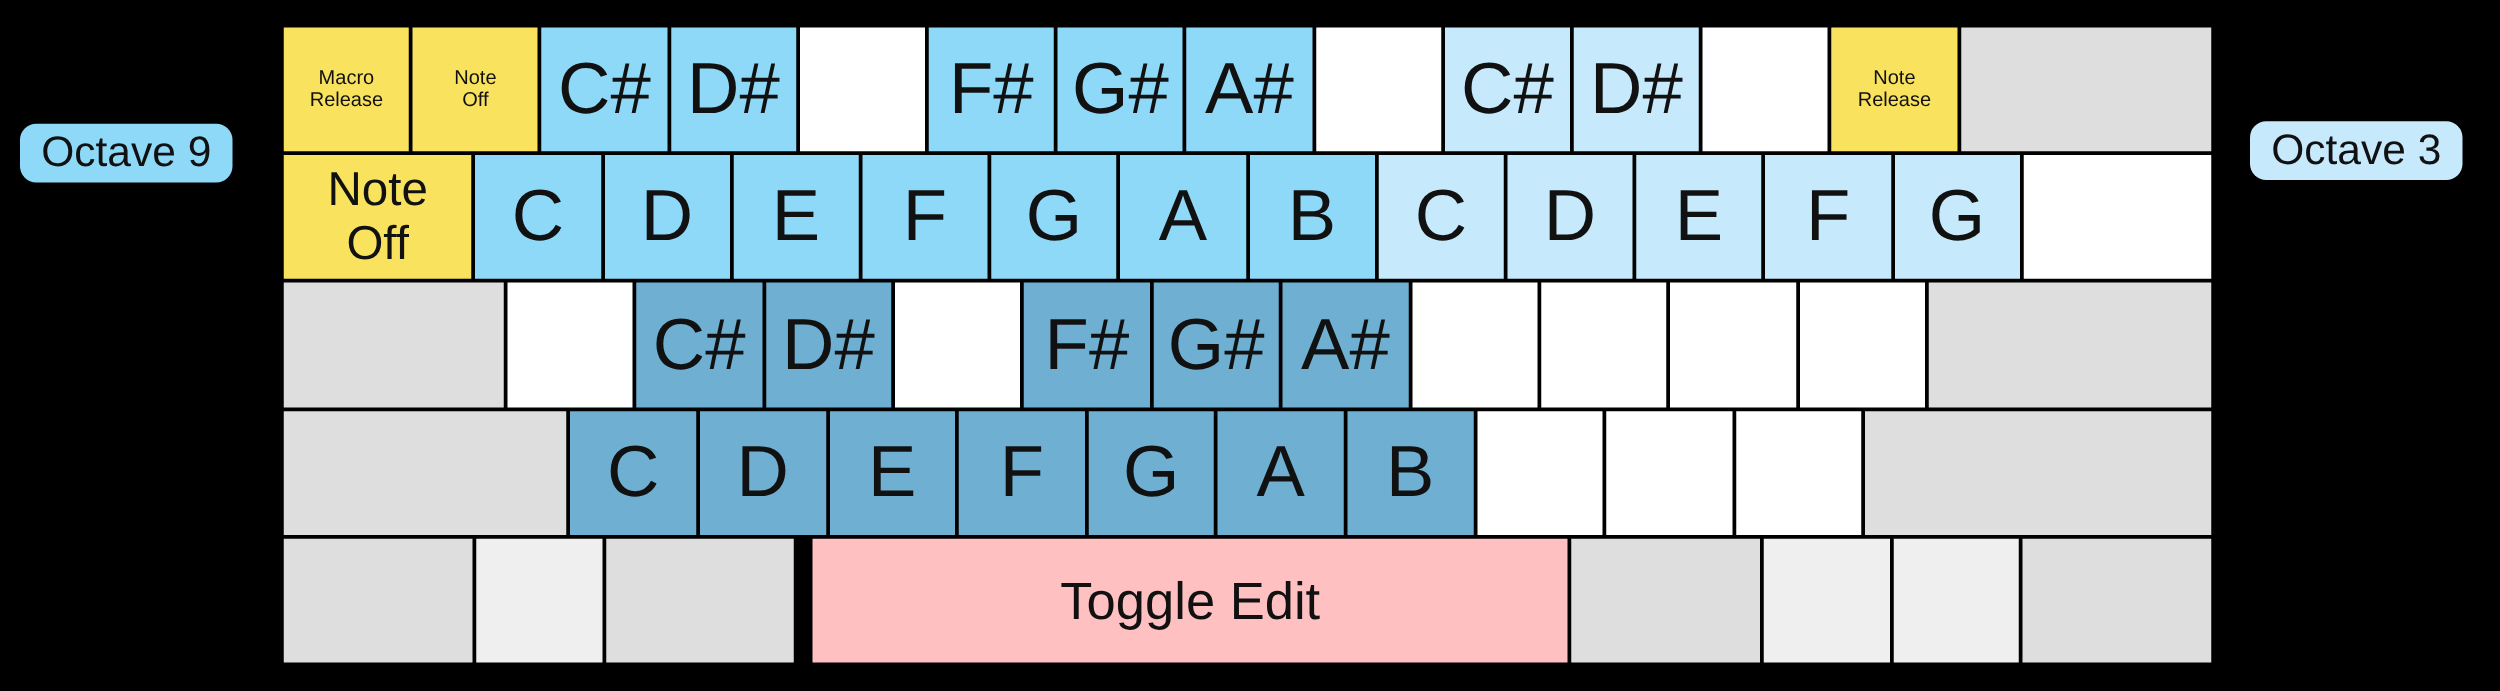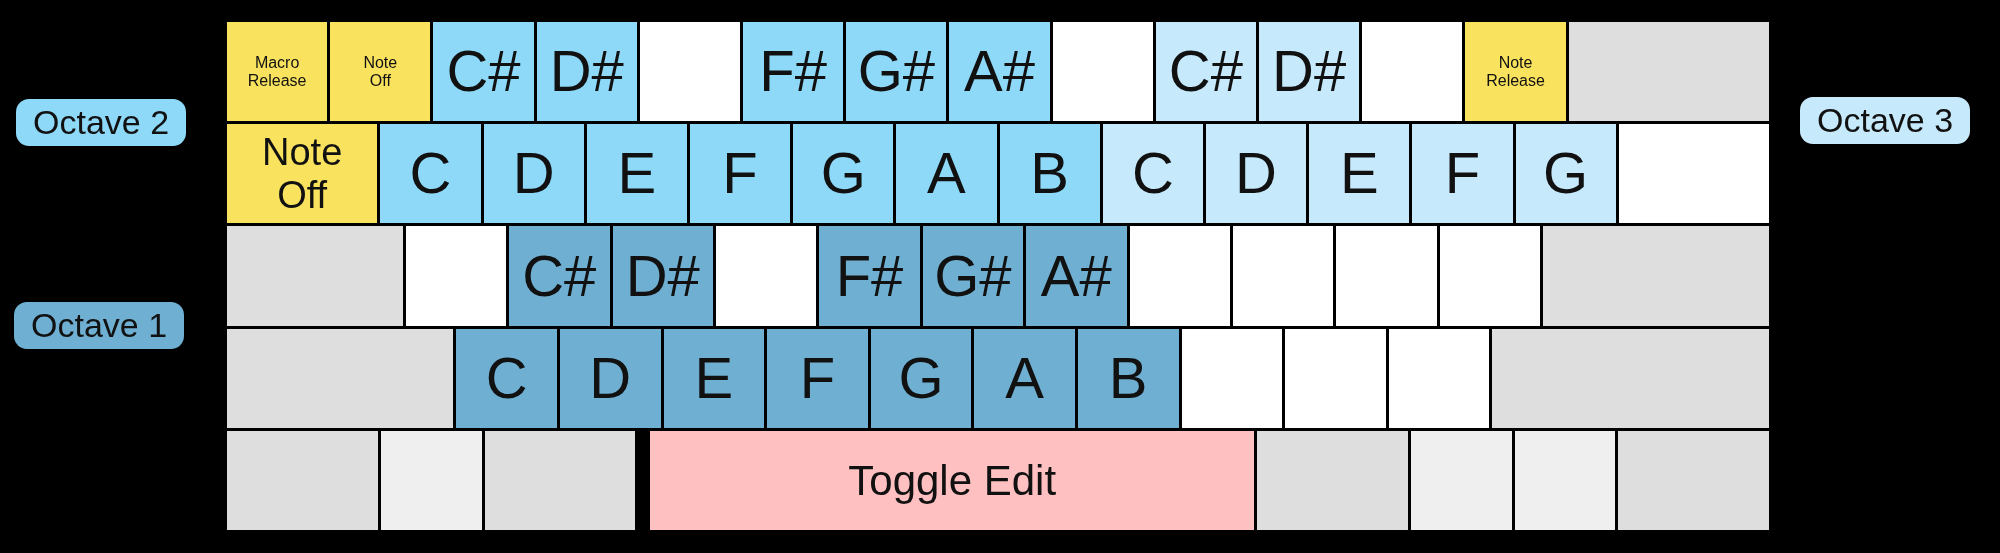--- a/index.html
+++ b/index.html
@@ -74,23 +74,22 @@
   }
   #lbl-oct2 { left: 16px;   top: 99px;  background: var(--octave2); }
   #lbl-oct1 { left: 14px;   top: 302px; background: var(--octave1); }
   #lbl-oct3 { left: 1800px; top: 97px;  background: var(--octave3); }
 </style>
 </head>
 <body>
 
 <div id="stage">
 
-  <span class="octave-label" id="lbl-oct2">Octave 2</span>
+  <span class="octave-label" id="lbl-oct2">Octave 9</span>
 
-  <span class="octave-label" id="lbl-oct1">Octave 1</span>
 
   <span class="octave-label" id="lbl-oct3">Octave 3</span>
 
   <div id="kb">
       <div class="row">
         <div class="key c-macro t-s" style="flex-grow: 1;">Macro
 Release</div>
         <div class="key c-macro t-s" style="flex-grow: 1;">Note
 Off</div>
         <div class="key c-octave2 t-l" style="flex-grow: 1;">C#</div>

